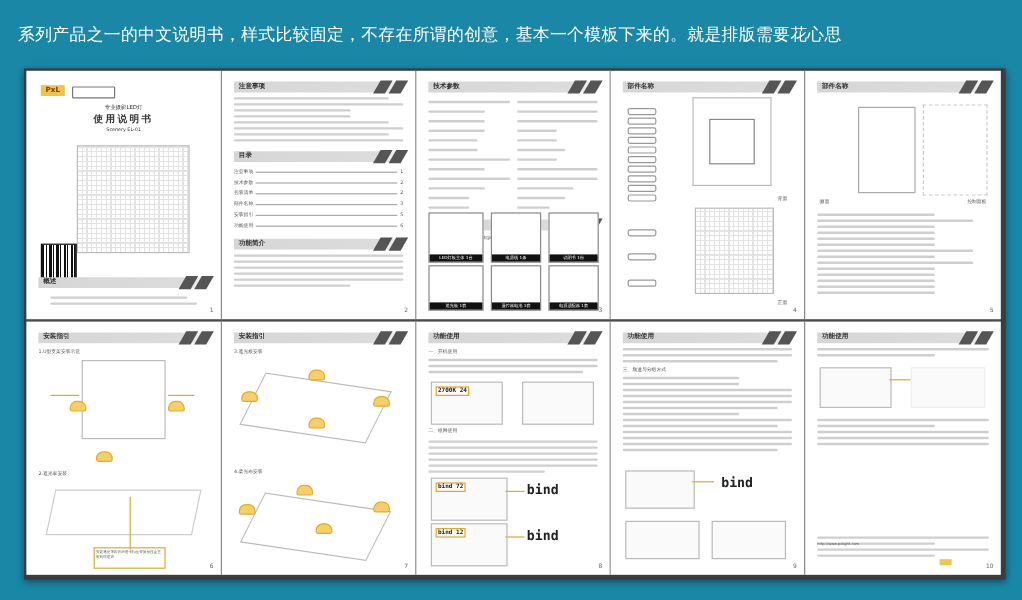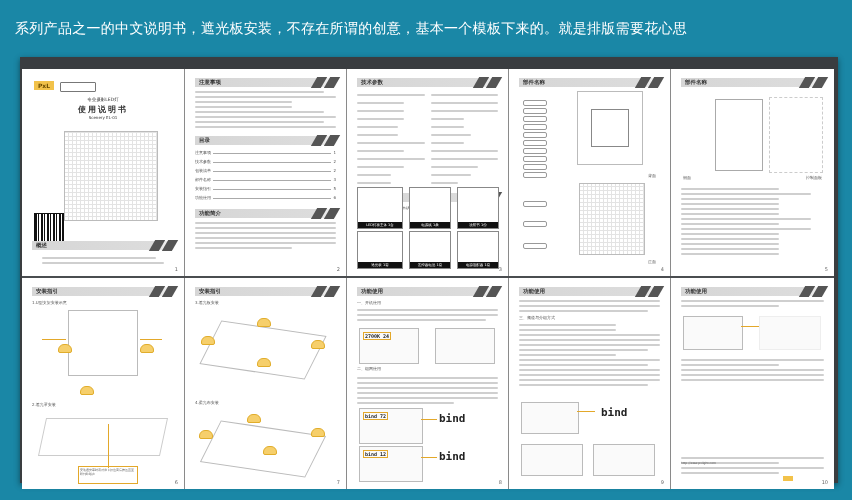--- a/index.html
+++ b/index.html
@@ -18,21 +18,20 @@
     background:#3a3d40; box-shadow:0 2px 6px rgba(0,0,0,0.45);
   }
   .sheet {
     position:absolute; left:2px; top:2px; width:812px; height:420px;
     background:#ffffff;
     display:grid;
     grid-template-columns:163px 162px 162px 162px 163px;
     grid-template-rows:207px 211px;
     column-gap:0; row-gap:2px;
     background-color:#4a4d50;
-    margin-top:10px;
   }
   .page {
     background:#ffffff; position:relative; overflow:hidden;
     border-right:1px solid #8a8a8a;
   }
   .page:last-child, .page:nth-child(5) { border-right:none; }
   .page-num {
     position:absolute; right:6px; bottom:4px; font-size:5px; color:#666;
   }
   .sec-head {
@@ -98,21 +97,21 @@
   }
   .orange-line { position:absolute; background:#e3a82a; }
   .label-pill {
     position:absolute; height:4px; width:22px; border:1px solid #999; border-radius:2px; background:#fff;
   }
   .text-tiny { font-size:4px; color:#555; line-height:6px; }
 </style>
 </head>
 <body>
 
-<div class="caption">系列产品之一的中文说明书，遮光板安装，不存在所谓的创意，基本一个模板下来的。就是排版需要花心思</div>
+<div class="caption">系列产品之一的中文说明书，样式比较固定，不存在所谓的创意，基本一个模板下来的。就是排版需要花心思</div>
 
 <div class="frame">
   <div class="sheet">
 
     <div class="page">
       <div class="logo">PxL</div>
       <div style="position:absolute;left:38px;top:13px;width:34px;height:8px;border:1px solid #777;border-radius:1px;"></div>
       <div class="cover-title" style="top:28px;font-size:4.5px;">专业摄影LED灯</div>
       <div class="cover-title" style="top:35px;font-size:8px;font-weight:bold;letter-spacing:2px;">使用说明书</div>
       <div class="cover-title" style="top:46px;font-size:4px;">Scenery EL-01</div>

